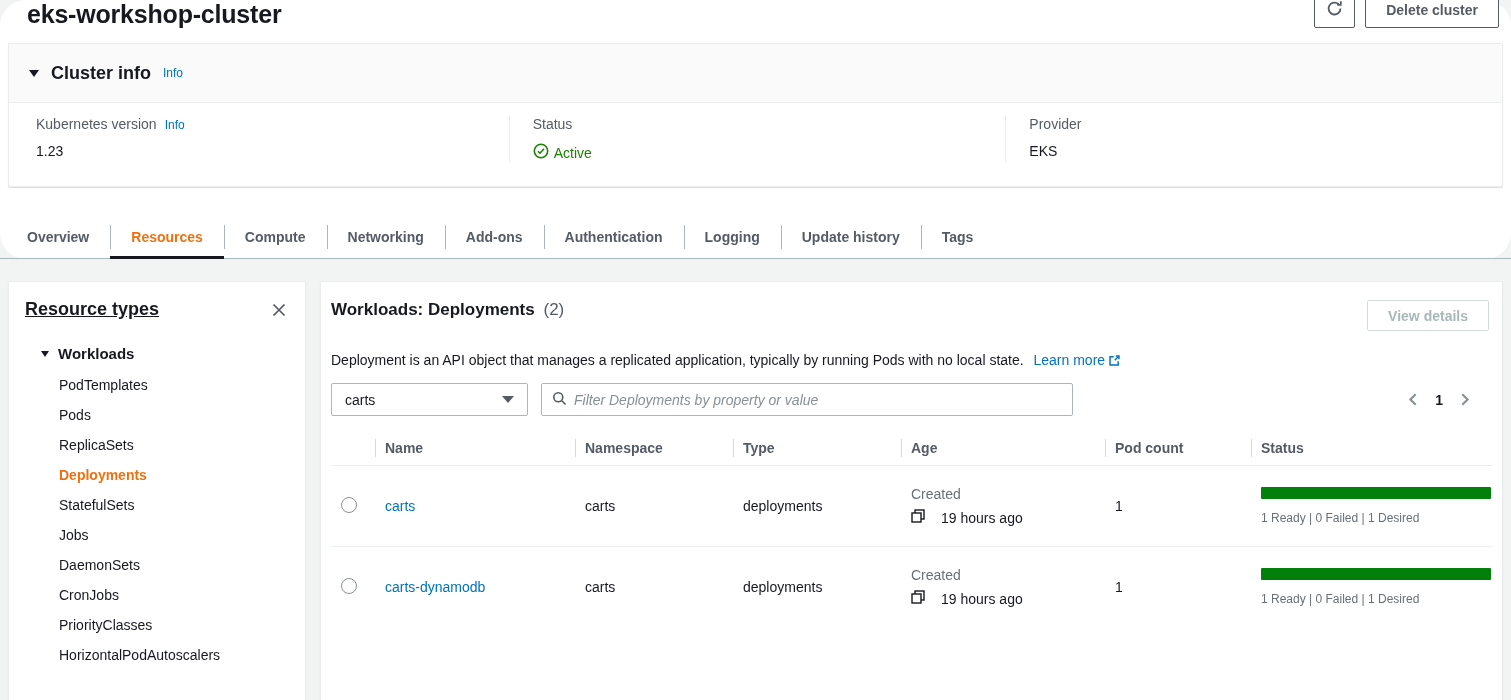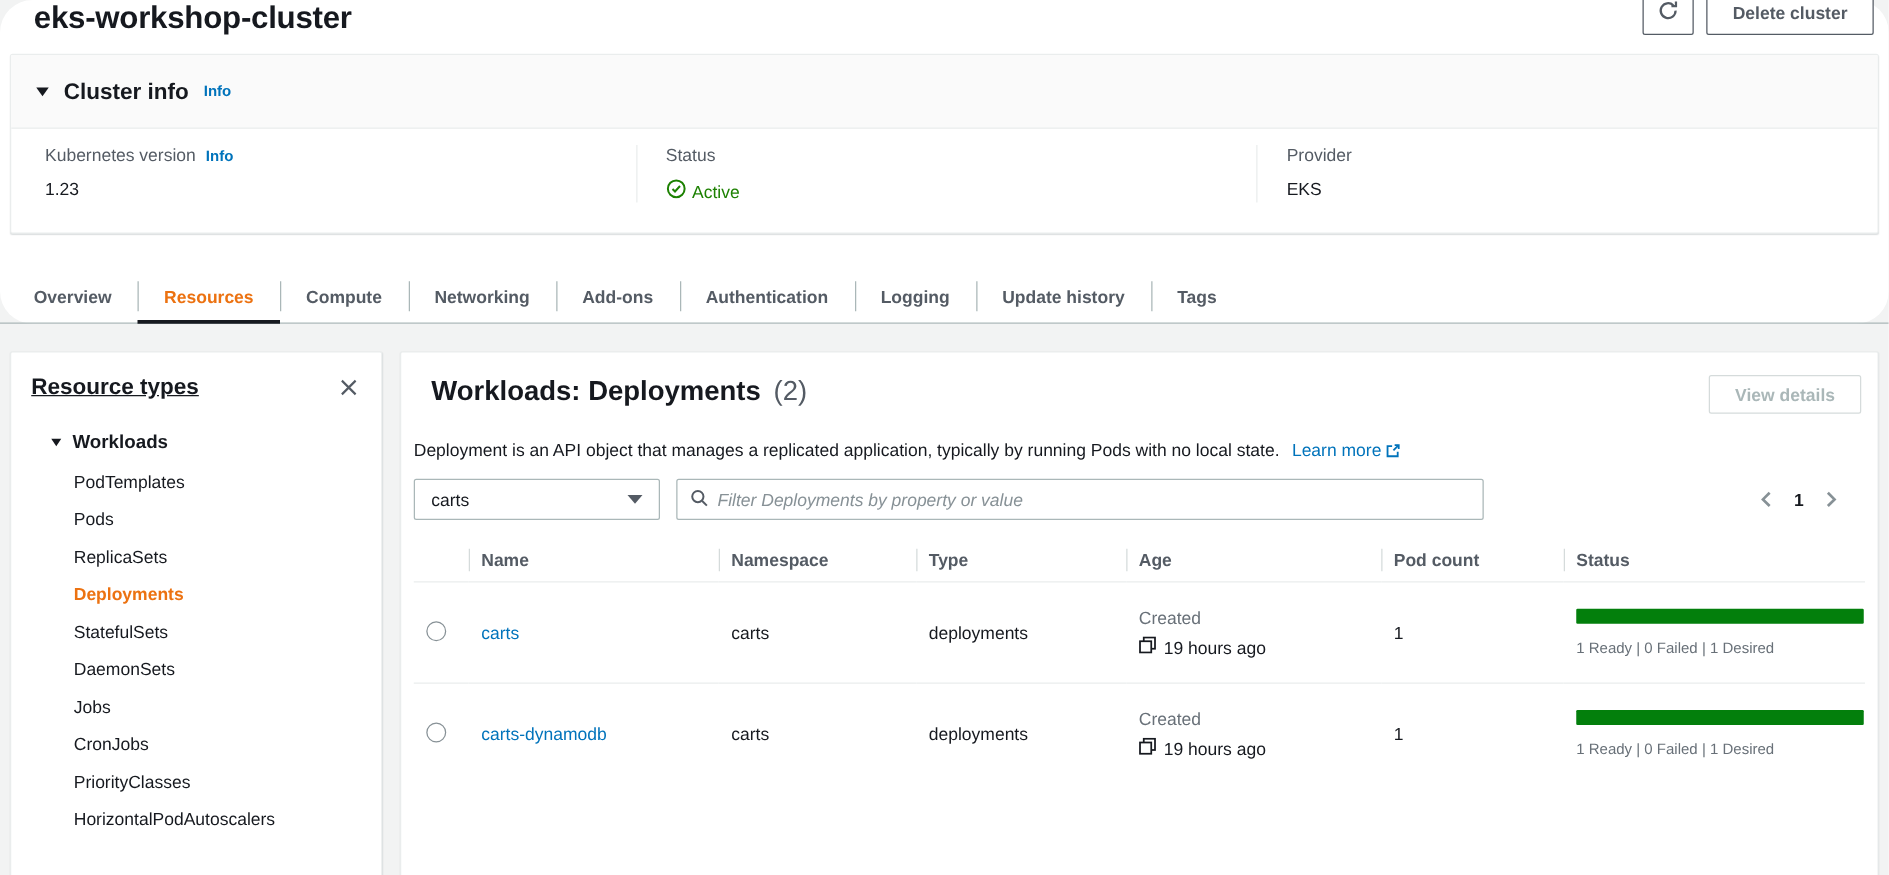--- a/index.html
+++ b/index.html
@@ -19,21 +19,21 @@
   .btn.icon-btn { width:41px; padding:0; }
   .btn.disabled { border-color:#d5dbdb; color:#aab7b8; cursor:default; }
   
   .card { background:#fff; border:1px solid #eaeded; border-radius:2px; box-shadow:0 1px 1px 0 rgba(0,28,36,.15); }
   .cluster-card { margin:15px 8px 0 8px; }
   .cluster-card-header { background:#fafafa; border-bottom:1px solid #eaeded; height:59px;
                          display:flex; align-items:center; padding:0 20px; gap:12px; cursor:pointer; }
   .cluster-card-header h2 { font-size:18px; font-weight:700; }
   .tri-down { width:0; height:0; border-left:5px solid transparent; border-right:5px solid transparent;
               border-top:7px solid #16191f; display:inline-block; }
-  .info-link { color:#0073bb; font-size:12px; font-weight:700; text-decoration:none; cursor:pointer; }
+  .info-link { color:#0073bb; font-size:12px; font-weight:400; text-decoration:none; cursor:pointer; }
   .cluster-card-body { display:flex; padding:13px 0 24px 0; }
   .cc-col { flex:1; padding:0 27px; }
   .cc-col + .cc-col { border-left:1px solid #eaeded; padding-left:23px; }
   .field-label { color:#545b64; font-size:14px; display:flex; gap:8px; align-items:baseline; }
   .field-value { margin-top:11px; font-size:14px; }
   .status-active { color:#1d8102; display:flex; align-items:center; gap:5px; }
   
   .tabs { display:flex; margin-top:29px; border-bottom:1px solid #aab7b8; padding-left:6px; }
   .tab { position:relative; height:42px; line-height:42px; padding:0 21px; font-weight:700;
          color:#545b64; cursor:pointer; white-space:nowrap; }
@@ -47,49 +47,49 @@
   .sidebar-header h2 { font-size:18px; font-weight:700; }
   .close-x { cursor:pointer; color:#545b64; width:20px; height:20px; }
   .res-group { display:flex; align-items:center; gap:9px; margin:25px 0 8px 16px; font-weight:700; font-size:15px; cursor:pointer; }
   .res-group .tri-down { border-top-width:6px; border-left-width:4.5px; border-right-width:4.5px; }
   .res-list { list-style:none; margin-left:34px; }
   .res-list li { line-height:30px; cursor:pointer; color:#16191f; }
   .res-list li.selected { color:#ec7211; font-weight:700; }
   
   .main-panel { flex:1; height:620px; padding:18px 10px 0 10px; }
   .panel-header { display:flex; justify-content:space-between; align-items:flex-start; }
-  .panel-title { font-size:22px; font-weight:700;margin-left:14px; }
+  .panel-title { font-size:17px; font-weight:700; }
   .panel-title .count { color:#545b64; font-weight:400; margin-left:4px; }
   .panel-desc { margin-top:21px; font-size:14px; }
   .learn-more { color:#0073bb; text-decoration:none; cursor:pointer; margin-left:6px; }
   .ext-icon { vertical-align:-2px; margin-left:3px; }
   .view-details { height:31px; margin-right:3px; }
   
   .filter-row { display:flex; align-items:center; margin-top:13px; gap:13px; }
   .select-box { width:197px; height:33px; border:1px solid #aab7b8; border-radius:2px; background:#fff;
                 display:flex; align-items:center; justify-content:space-between; padding:0 13px; cursor:pointer; }
   .select-caret { width:0; height:0; border-left:6px solid transparent; border-right:6px solid transparent;
                   border-top:7px solid #545b64; }
-  .search-box { width:646px; height:33px; border:1px solid #aab7b8; border-radius:2px; background:#fff;
+  .search-box { width:532px; height:33px; border:1px solid #aab7b8; border-radius:2px; background:#fff;
                 display:flex; align-items:center; padding:0 10px; gap:7px; }
   .search-box input { border:none; outline:none; flex:1; font-size:14px; font-family:inherit; color:#16191f; background:transparent; }
   .search-box input::placeholder { color:#879196; font-style:italic; }
   .pagination { margin-left:auto; display:flex; align-items:center; gap:16px; padding-right:20px; }
   .page-num { font-weight:700; }
   .chev { cursor:pointer; display:flex; }
   
   table { width:100%; border-collapse:collapse; table-layout:fixed; margin-top:15px; }
   th { text-align:left; font-weight:700; color:#545b64; font-size:14px; padding:9px 10px; position:relative; }
   th.divided::before { content:''; position:absolute; left:0; top:50%; transform:translateY(-50%);
                        width:1px; height:18px; background:#d5dbdb; }
   td { padding:13px 10px; border-top:1px solid #eaeded; vertical-align:middle; height:81px; }
   .radio { width:16px; height:16px; border:1px solid #879196; border-radius:50%; display:inline-block; cursor:pointer; background:#fff; }
   a.res-link { color:#0073bb; text-decoration:none; cursor:pointer; }
   .age-caption { color:#687078; margin-bottom:7px; }
-  .age-value { display:flex; align-items:center; gap:6px; }
+  .age-value { display:flex; align-items:center; gap:16px; }
   .status-bar { height:12px; background:#037f0c; width:230px; border-radius:1px; }
   .status-caption { color:#687078; font-size:12px; margin-top:12px; }
 </style>
 </head>
 <body>
 
 <div class="top-section">
   <div class="title-row">
     <h1 class="page-title">eks-workshop-cluster</h1>
     <div class="header-actions">
@@ -168,22 +168,22 @@
     <div class="res-group">
       <span class="tri-down"></span>
       <span>Workloads</span>
     </div>
     <ul class="res-list">
       <li>PodTemplates</li>
       <li>Pods</li>
       <li>ReplicaSets</li>
       <li class="selected">Deployments</li>
       <li>StatefulSets</li>
+      <li>Jobs</li>
       <li>DaemonSets</li>
-      <li>Jobs</li>
       <li>CronJobs</li>
       <li>PriorityClasses</li>
       <li>HorizontalPodAutoscalers</li>
     </ul>
   </aside>
 
   <main class="card main-panel">
     <div class="panel-header">
       <h2 class="panel-title">
         <span>Workloads: Deployments</span>

